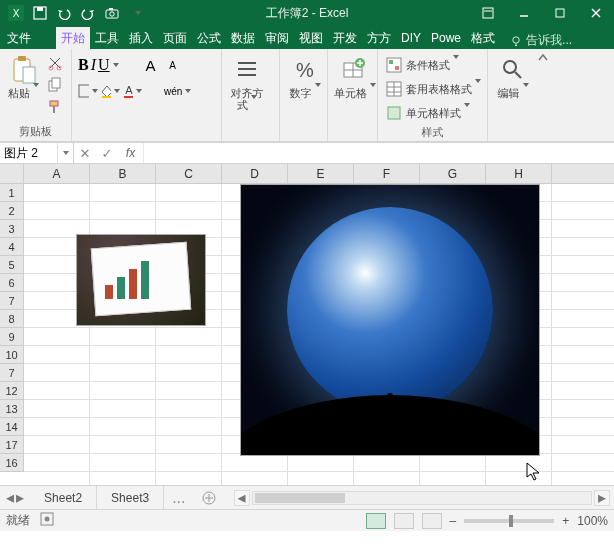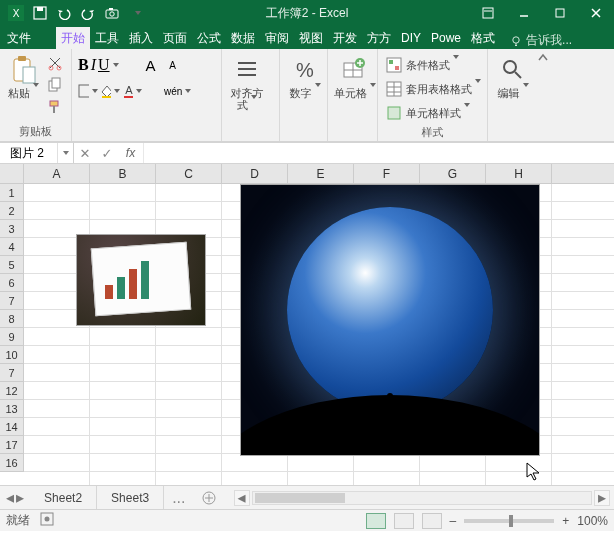--- a/index.html
+++ b/index.html
@@ -29,21 +29,21 @@
   .bigbtn .ic { width: 30px; height: 30px; display: flex; align-items: center; justify-content: center; }
   .bigbtn .lbl { font-size: 11px; color: #444; text-align: center; line-height: 1.1; }
   .sml { width: 20px; height: 20px; display: flex; align-items: center; justify-content: center; }
   .col { display: flex; flex-direction: column; gap: 2px; }
   .row { display: flex; gap: 2px; align-items: center; }
   .txt { font-size: 11px; color: #444; }
   .dd::after { content: ""; border-left: 3px solid transparent; border-right: 3px solid transparent; border-top: 4px solid #666; margin-left: 3px; }
 
   
   .fbar { height: 22px; border-bottom: 1px solid #d4d4d4; display: flex; align-items: stretch; background: #fff; }
-  .namebox { width: 74px; border-right: 1px solid #cfcfcf; display: flex; align-items: center; padding: 0 10px; font-size: 12px; position: relative; }
+  .namebox { width: 74px; border-right: 1px solid #cfcfcf; display: flex; align-items: center; padding: 0 4px; font-size: 12px; position: relative; }
   .namebox .ddbtn { position: absolute; right: 0; width: 16px; height: 100%; border-left: 1px solid #e0e0e0; display: flex; align-items: center; justify-content: center; }
   .fx { width: 26px; display: flex; align-items: center; justify-content: center; border-right: 1px solid #e8e8e8; font-style: italic; font-size: 12px; color: #676767; }
   .fxspace { flex: 1; }
   .fbtns { display: flex; }
   .fbtns .b { width: 22px; display: flex; align-items: center; justify-content: center; color: #888; font-size: 13px; }
 
   
   .gridwrap { position: relative; height: 321px; background: #fff; overflow: hidden; }
   .selall { position: absolute; left: 0; top: 0; width: 24px; height: 20px; background: #e6e6e6; border-right: 1px solid #ccc; border-bottom: 1px solid #ccc; }
   .colheads { position: absolute; left: 24px; top: 0; right: 0; height: 20px; display: flex; background: #e6e6e6; border-bottom: 1px solid #ccc; }

